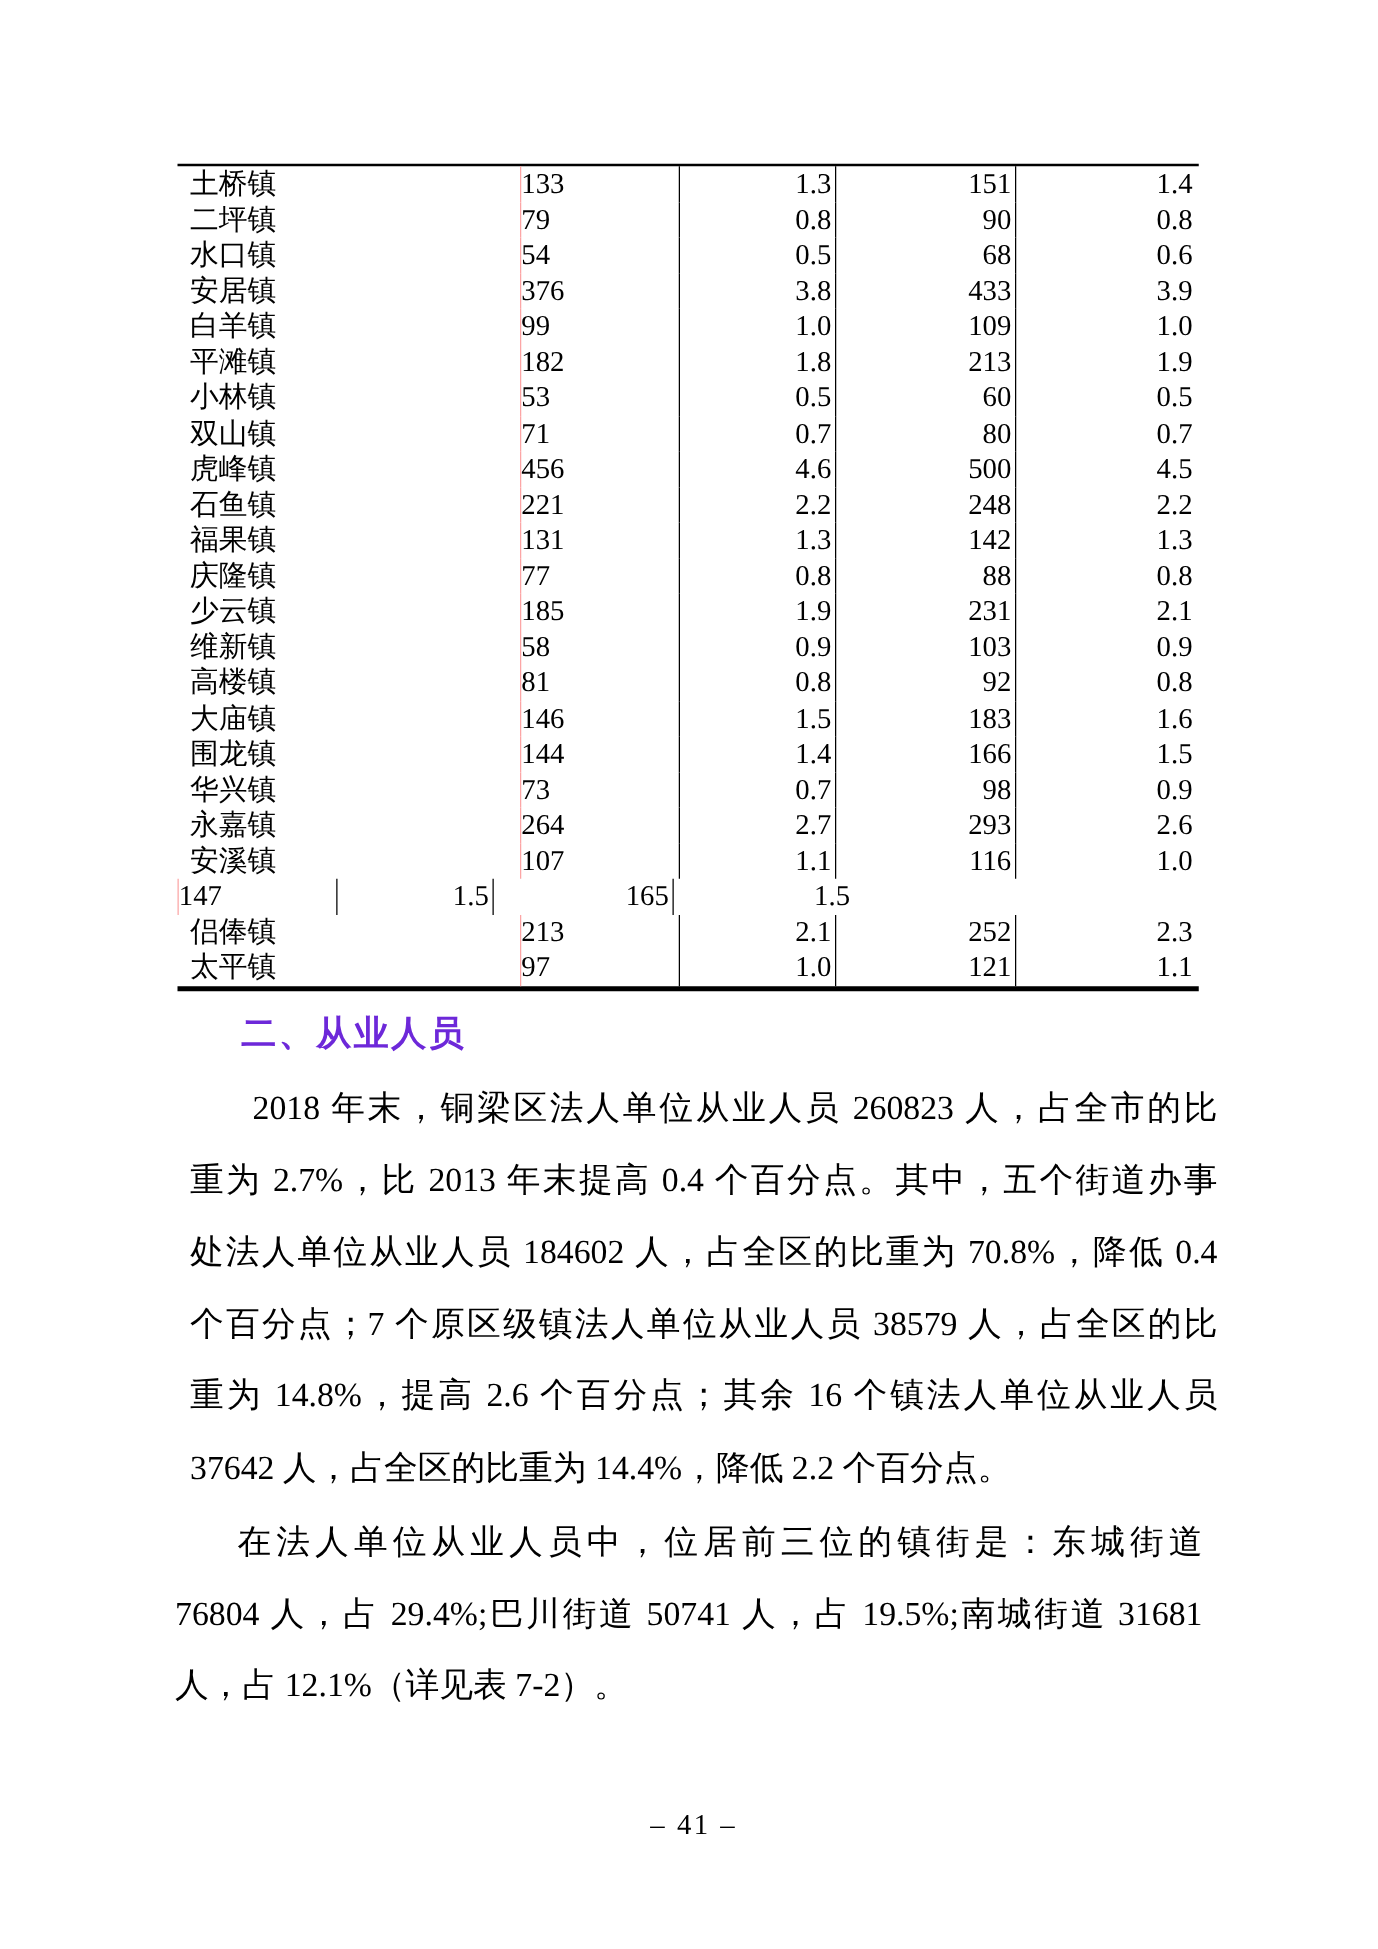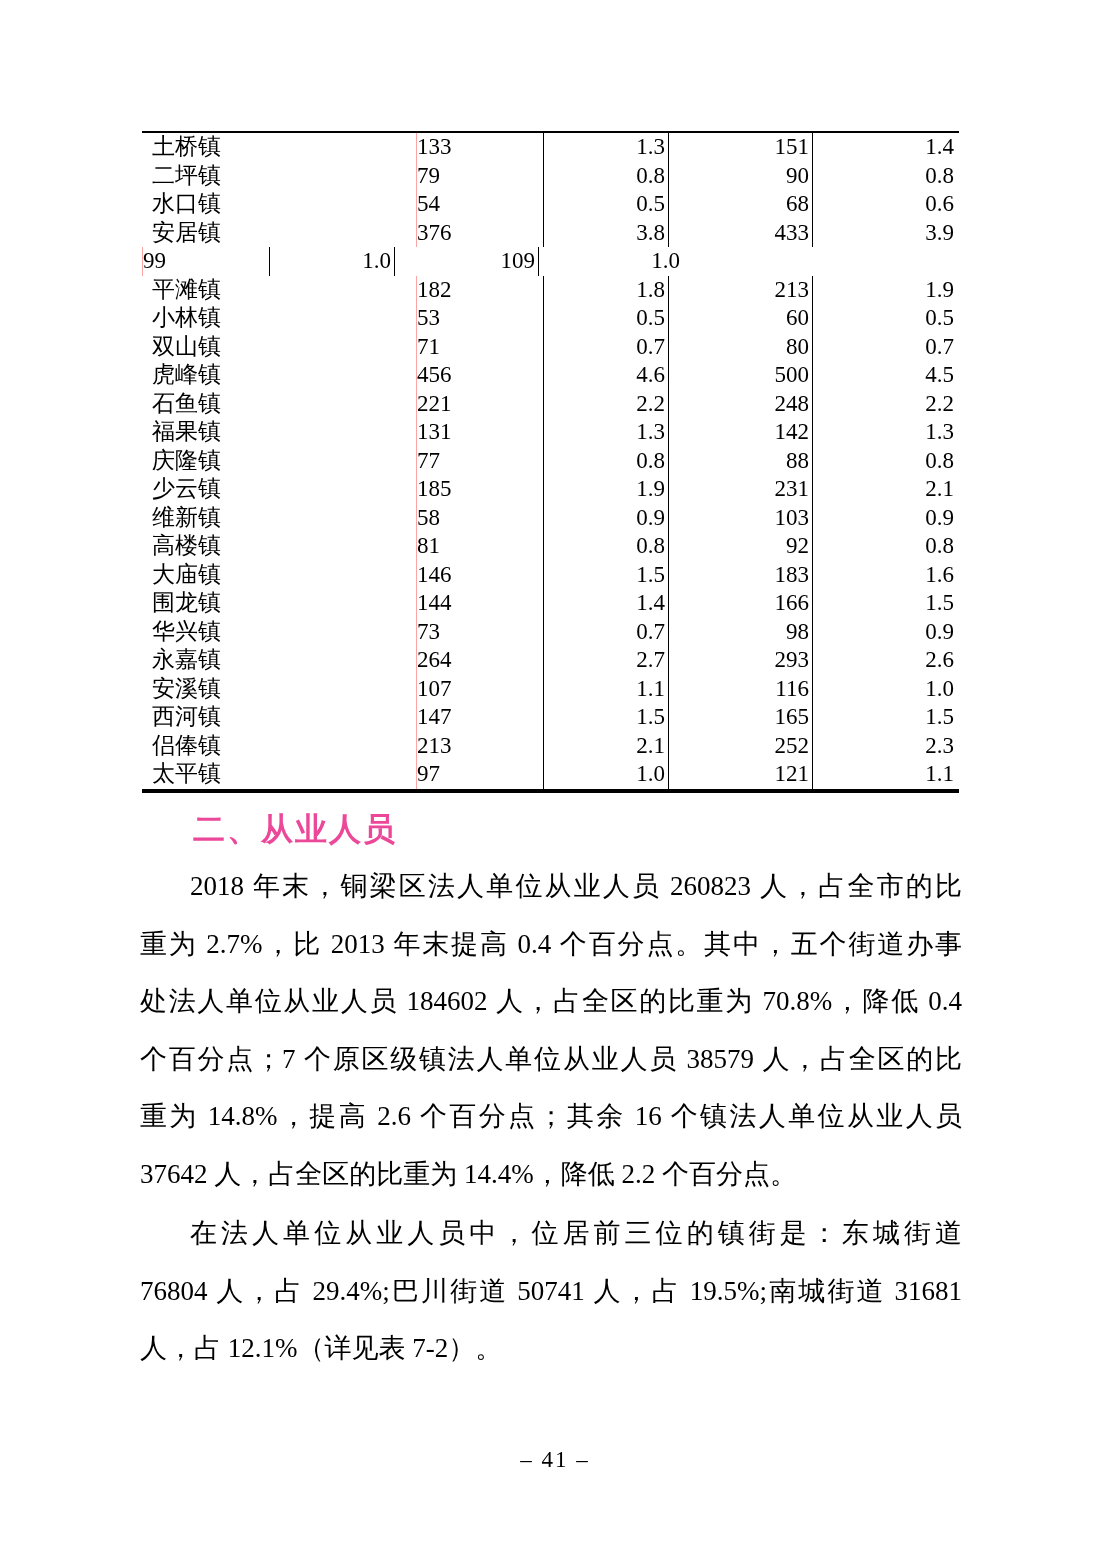--- a/index.html
+++ b/index.html
@@ -45,34 +45,34 @@
   .c4 { width: 147px; text-align: right; padding-right: 5px; border-left: 1px solid #000; }
 
   
   .section-heading {
     position: absolute;
     left: 193px;
     top: 808px;
     margin: 0;
     font-family: Liberation Serif, serif;
     font-weight: bold;
-    font-size: 32px;
+    font-size: 28px;
     letter-spacing: 2px;
-    color: #ec4899;
+    color: #6d28d9;
   }
 
   
   .para {
     position: absolute;
     left: 140px;
     width: 822px;
     font-size: 27px;
     line-height: 57.5px;
   }
-  .para-1 { top: 858px; }
+  .para-1 { top: 858px; margin-left: 12px; }
   .para-2 { top: 1205px; }
   .pline {
     text-align: justify;
     text-align-last: justify;
     white-space: nowrap;
     height: 57.5px;
   }
   .pline.indent { text-indent: 50px; }
   .pline.last { text-align-last: left; }
 
@@ -116,20 +116,21 @@
           <div class="cell c4">0.6</div>
         </div>
         <div class="trow">
           <div class="cell c0">安居镇</div>
           <div class="cell c1">376</div>
           <div class="cell c2">3.8</div>
           <div class="cell c3">433</div>
           <div class="cell c4">3.9</div>
         </div>
         <div class="trow">
+          <div class="cell c0">白羊镇</div>
           <div class="cell c1">99</div>
           <div class="cell c2">1.0</div>
           <div class="cell c3">109</div>
           <div class="cell c4">1.0</div>
         </div>
         <div class="trow">
           <div class="cell c0">平滩镇</div>
           <div class="cell c1">182</div>
           <div class="cell c2">1.8</div>
           <div class="cell c3">213</div>
@@ -227,21 +228,20 @@
           <div class="cell c4">2.6</div>
         </div>
         <div class="trow">
           <div class="cell c0">安溪镇</div>
           <div class="cell c1">107</div>
           <div class="cell c2">1.1</div>
           <div class="cell c3">116</div>
           <div class="cell c4">1.0</div>
         </div>
         <div class="trow">
-          <div class="cell c0">西河镇</div>
           <div class="cell c1">147</div>
           <div class="cell c2">1.5</div>
           <div class="cell c3">165</div>
           <div class="cell c4">1.5</div>
         </div>
         <div class="trow">
           <div class="cell c0">侣俸镇</div>
           <div class="cell c1">213</div>
           <div class="cell c2">2.1</div>
           <div class="cell c3">252</div>

